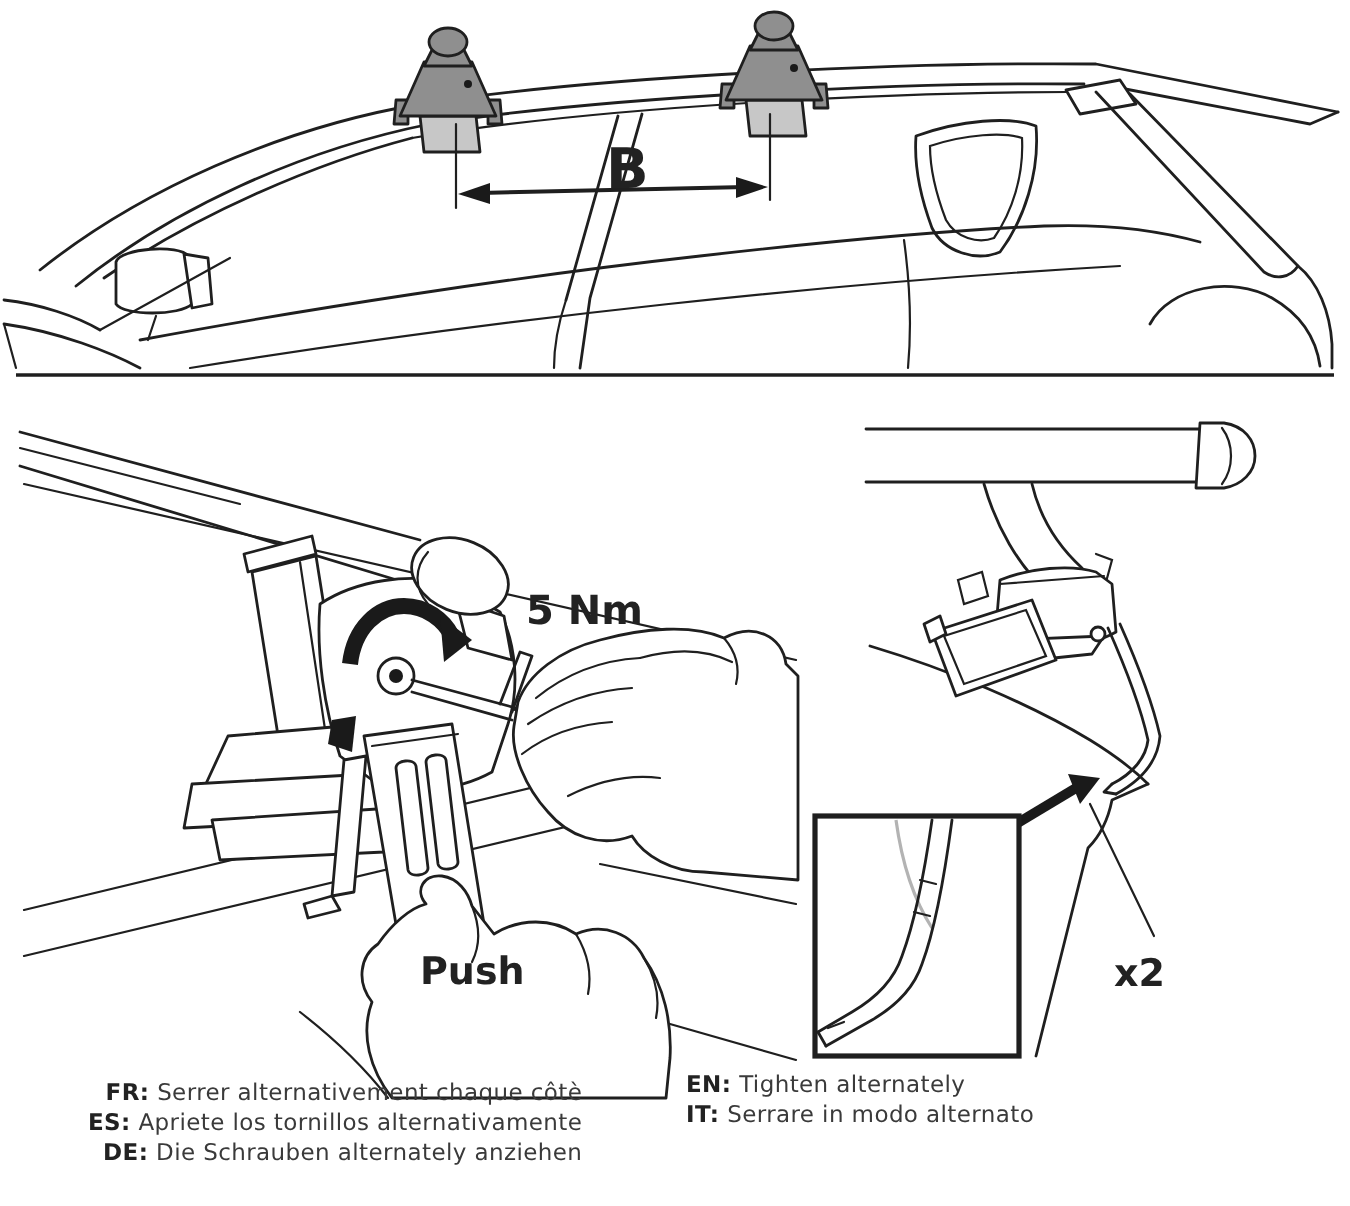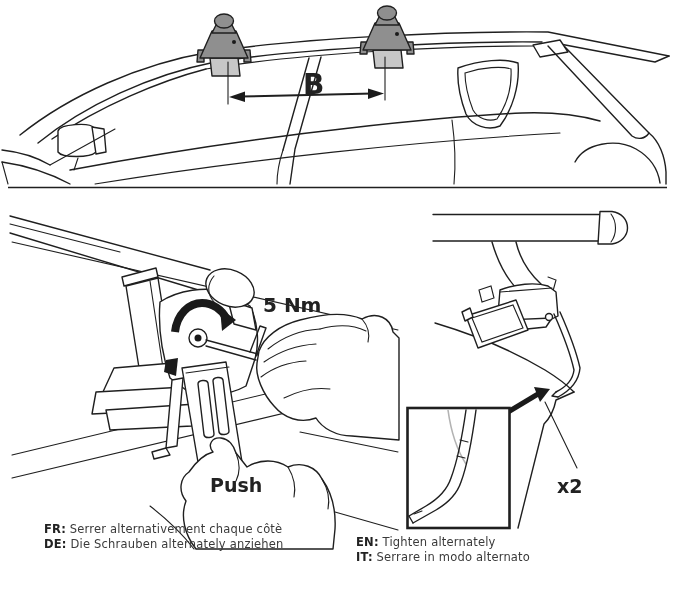--- a/index.html
+++ b/index.html
@@ -227,22 +227,23 @@
       <path class="ln" d="M466,410 C462,438 457,462 451,478 C447,490 438,499 426,506 L409,516"></path>
       <path class="ln" d="M476,410 C472,440 467,466 461,482 C457,494 448,503 436,510 L413,523"></path>
       <path class="ln" d="M409,516 L413,523"></path>
       <path class="lnthin" d="M460,440 L468,442"></path>
       <path class="lnthin" d="M457,456 L465,458"></path>
       <path class="lnthin" d="M414,514 L422,511"></path>
     </g>
   </g>
 </svg>
 
-  <div class="caption" style="left:44px;top:522px;">
+  <div class="caption" style="left:44px;top:539px;text-align:right;">
     <div class="row"><b>FR</b><b>:</b> <span>Serrer alternativement chaque côtè</span></div>
+    <div class="row"><b>ES</b><b>:</b> <span>Apriete los tornillos alternativamente</span></div>
     <div class="row"><b>DE</b><b>:</b> <span>Die Schrauben alternately anziehen</span></div>
   </div>
 
-  <div class="caption" style="left:343px;top:535px;margin-left:13px;">
+  <div class="caption" style="left:343px;top:535px;">
     <div class="row"><b>EN</b><b>:</b> <span>Tighten alternately</span></div>
     <div class="row"><b>IT</b><b>:</b> <span>Serrare in modo alternato</span></div>
   </div>
 </div>
 
 </body></html>

